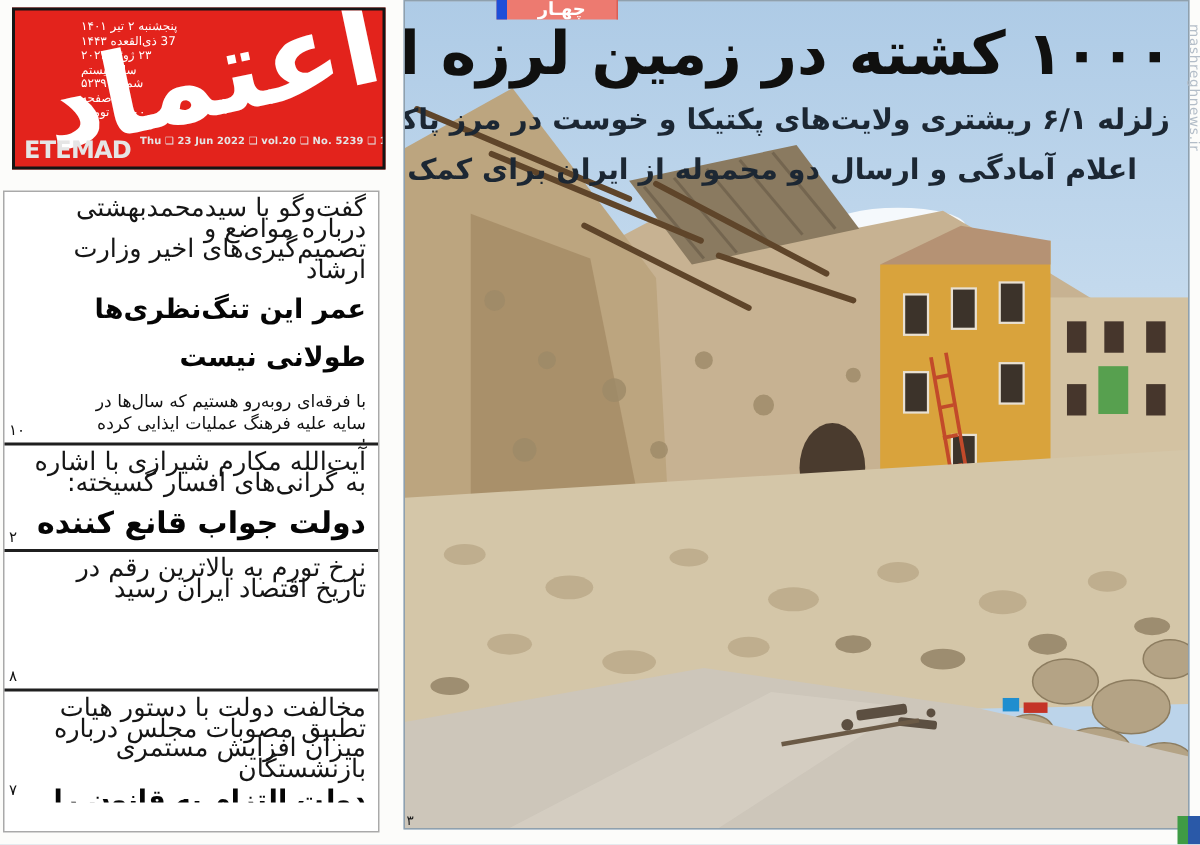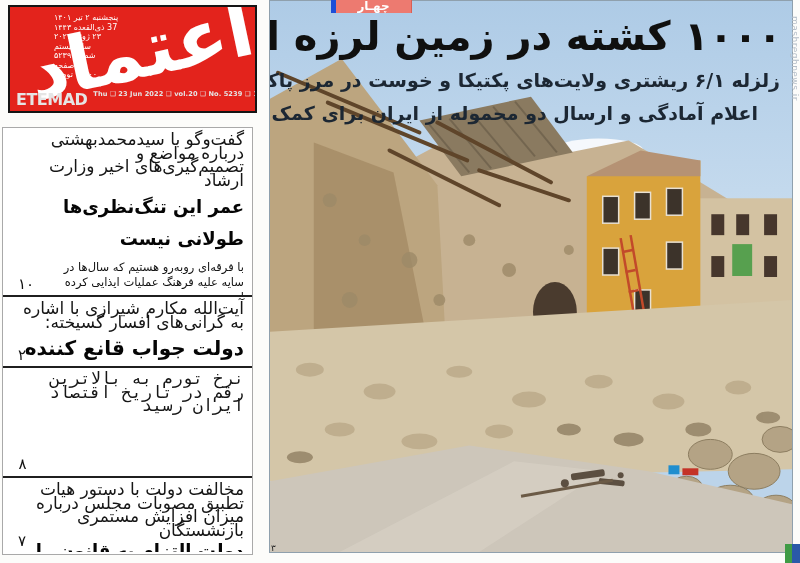--- a/index.html
+++ b/index.html
@@ -28,21 +28,21 @@
   #subhead-1 { top:68px; right:12px; }
   #subhead-2 { top:101px; right:34px; }
 
   #photo-page-num {
     position:absolute; left:271px; top:543px; font-size:9px; color:#1a1a1a; z-index:6;
   }
 
   
   #top-tab {
     position:absolute; left:331px; top:0; width:81px; height:13px; z-index:5;
-    background:#ed7a70; border-left:5px solid #1d4ed8; border-right:1px solid #d95f55;
+    background:#ed7a70; border-left:7px solid #1d4ed8; border-right:1px solid #d95f55;
     overflow:hidden; text-align:center;
   }
   #top-tab span {
     display:block; color:#fff; font-weight:bold; font-size:12px;
     line-height:20px; margin-top:-4px; direction:rtl;
   }
 
   
   #masthead {
     position:absolute; left:8px; top:5px; width:249px; height:108px; z-index:4;
@@ -68,29 +68,29 @@
   #left-col {
     position:absolute; left:2px; top:127px; width:251px; height:428px;
     background:#ffffff; border:1px solid #a9a9a9; direction:rtl;
   }
   .article { position:relative; padding:5px 8px 0 14px; overflow:hidden; }
   .article.divided { border-bottom:2px solid #1f1f1f; }
   .kicker { font-size:17px; color:#161616; line-height:13.5px; }
   .art-headline { font-weight:bold; color:#050505; margin-top:4px; letter-spacing:-0.5px; }
   .art-sub { font-size:11.5px; color:#121212; line-height:15px; margin-top:5px; }
   .pagenum {
-    position:absolute; left:15px; bottom:2px; font-size:15px; color:#111; direction:ltr;text-align:center;
+    position:absolute; left:3px; bottom:2px; font-size:10px; color:#111; direction:ltr;text-align:center;
   }
   #article-1 { height:169px; }
   #article-1 .art-headline { font-size:18px; line-height:32px; }
   #article-1 .kicker { width:215px; }
   #article-1 .art-sub.first { width:205px; }
   #article-2 { height:71px; }
   #article-2 .art-headline { font-size:20px; line-height:26px; margin-top:6px; }
-  #article-3 { height:110px;font-family:Liberation Mono, monospace; }
+  #article-3 { height:93px; }
   #article-3 .art-headline { font-size:22px; line-height:27px; }
   #article-4 { height:74px; }
   #article-4 .art-headline { font-size:18px; line-height:24px; margin-top:2px; }
   #article-4 .kicker { width:225px; }
 
   
   #watermark {
     position:absolute; left:790px; top:16px; height:120px; z-index:6;
     writing-mode:vertical-rl; font-size:9px; color:#b3bdc8; letter-spacing:0.5px;
   }

